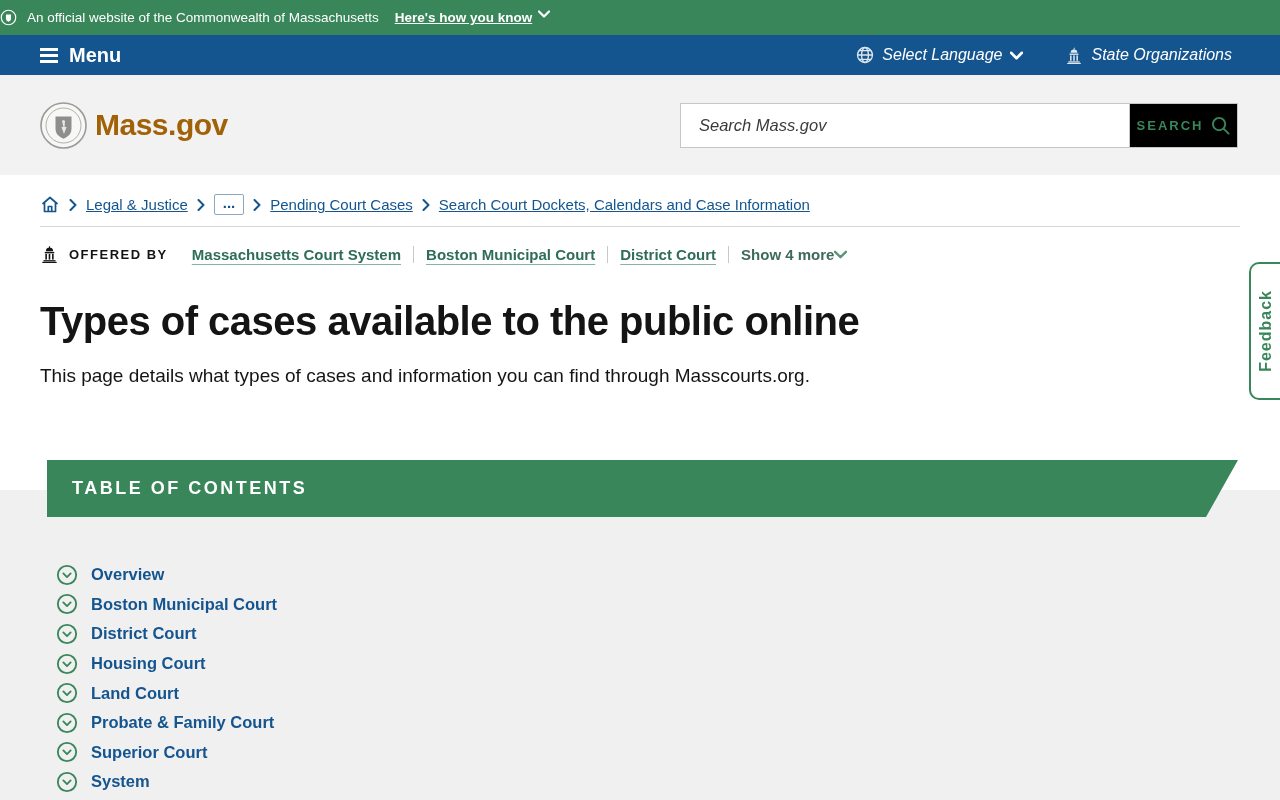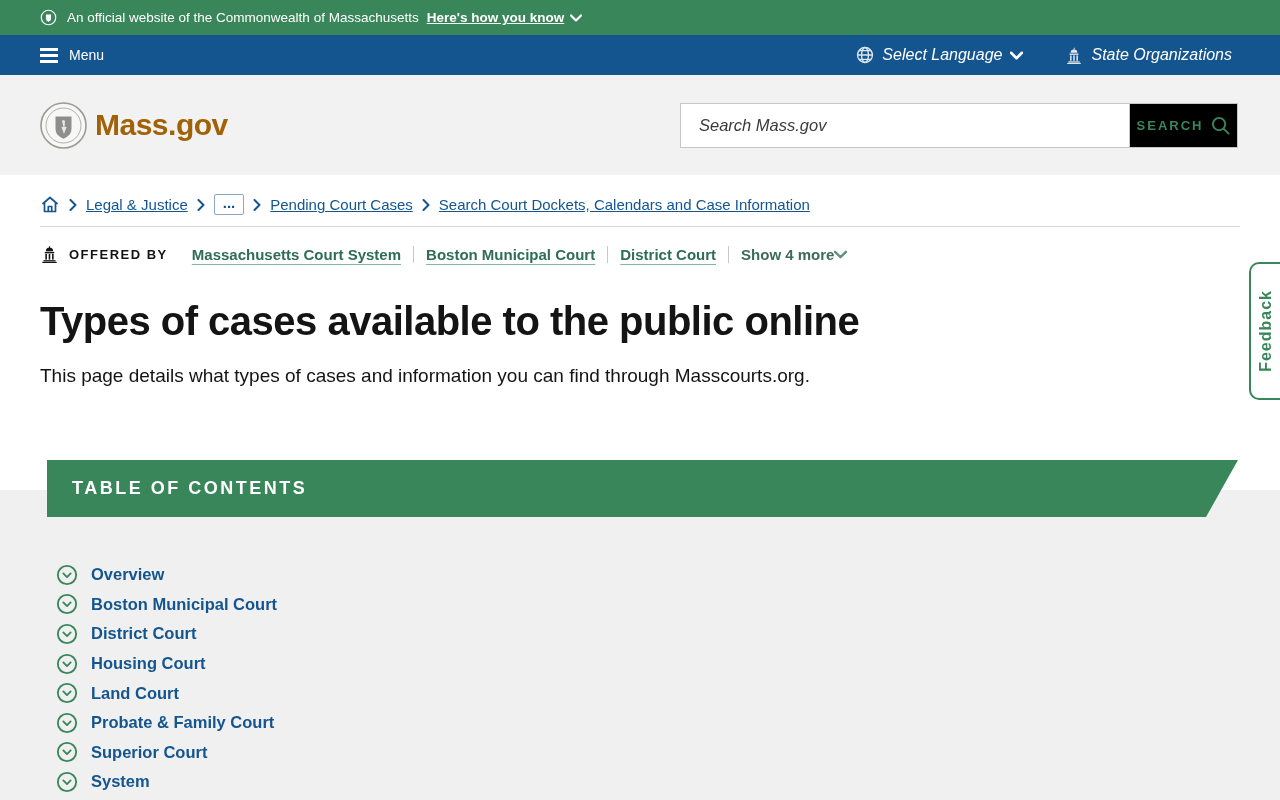--- a/index.html
+++ b/index.html
@@ -8,36 +8,36 @@
     font-family: "Liberation Sans", sans-serif;
     color: #141414;
     background: #fff;
     overflow: hidden;
   }
   .page { position: relative; width: 1280px; height: 800px; }
 
   
   .official-banner {
     height: 35px; background: #388659; color: #fff;
-    display: flex; align-items: center; padding-left: 40px;
+    display: flex; align-items: center; 
     font-size: 13.5px;
   }
   .official-banner .seal-sm { margin-right: 10px; display:flex; }
   .how-know {
-    margin-left: 8px; font-weight: bold; text-decoration: underline;
-    display: inline-flex; align-items: center; gap: 6px; cursor: pointer; color:#fff;
+    margin-left: 16px; font-weight: bold; text-decoration: underline;
+    display: inline-flex; gap: 6px; cursor: pointer; color:#fff;
   }
 
   
   .main-nav {
     height: 40px; background: #14558F; color: #fff;
     display: flex; align-items: center; padding: 0 48px 0 40px;
   }
   .menu-btn { display: flex; align-items: center; gap: 11px; cursor: pointer; }
-  .menu-btn .menu-label { font-size: 14px; font-weight: normal; }
+  .menu-btn .menu-label { font-size: 20px; font-weight: bold; }
   .hamburger { display: flex; flex-direction: column; gap: 3px; }
   .hamburger span { display: block; width: 18px; height: 3px; background: #fff; }
   .nav-right { margin-left: auto; display: flex; align-items: center; gap: 42px; font-size: 16px; }
   .nav-item { display: inline-flex; align-items: center; gap: 8px; cursor: pointer; font-style: italic; }
 
   
   .site-header {
     height: 100px; background: #f2f2f2;
     display: flex; align-items: center; padding: 0 42px 0 40px;
   }

